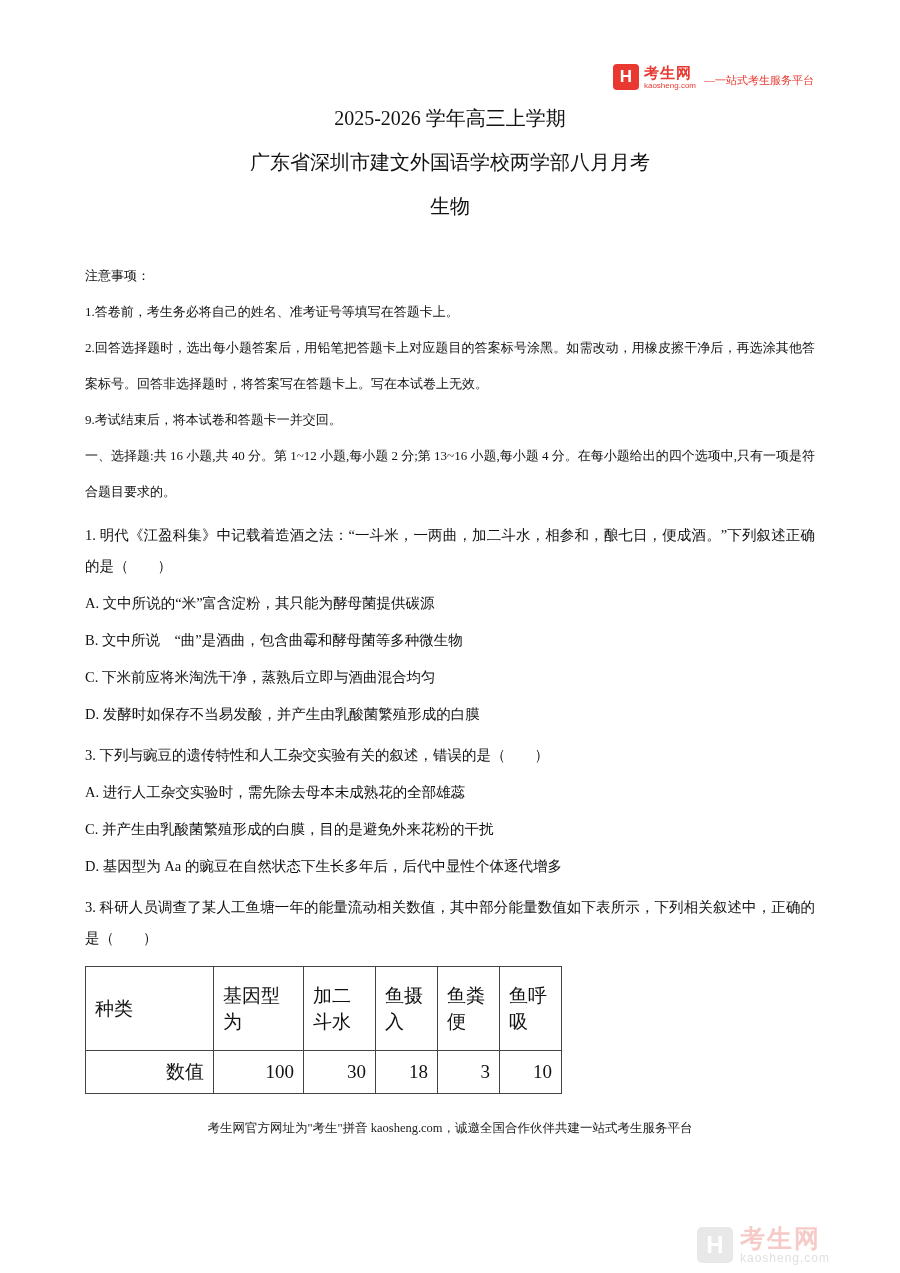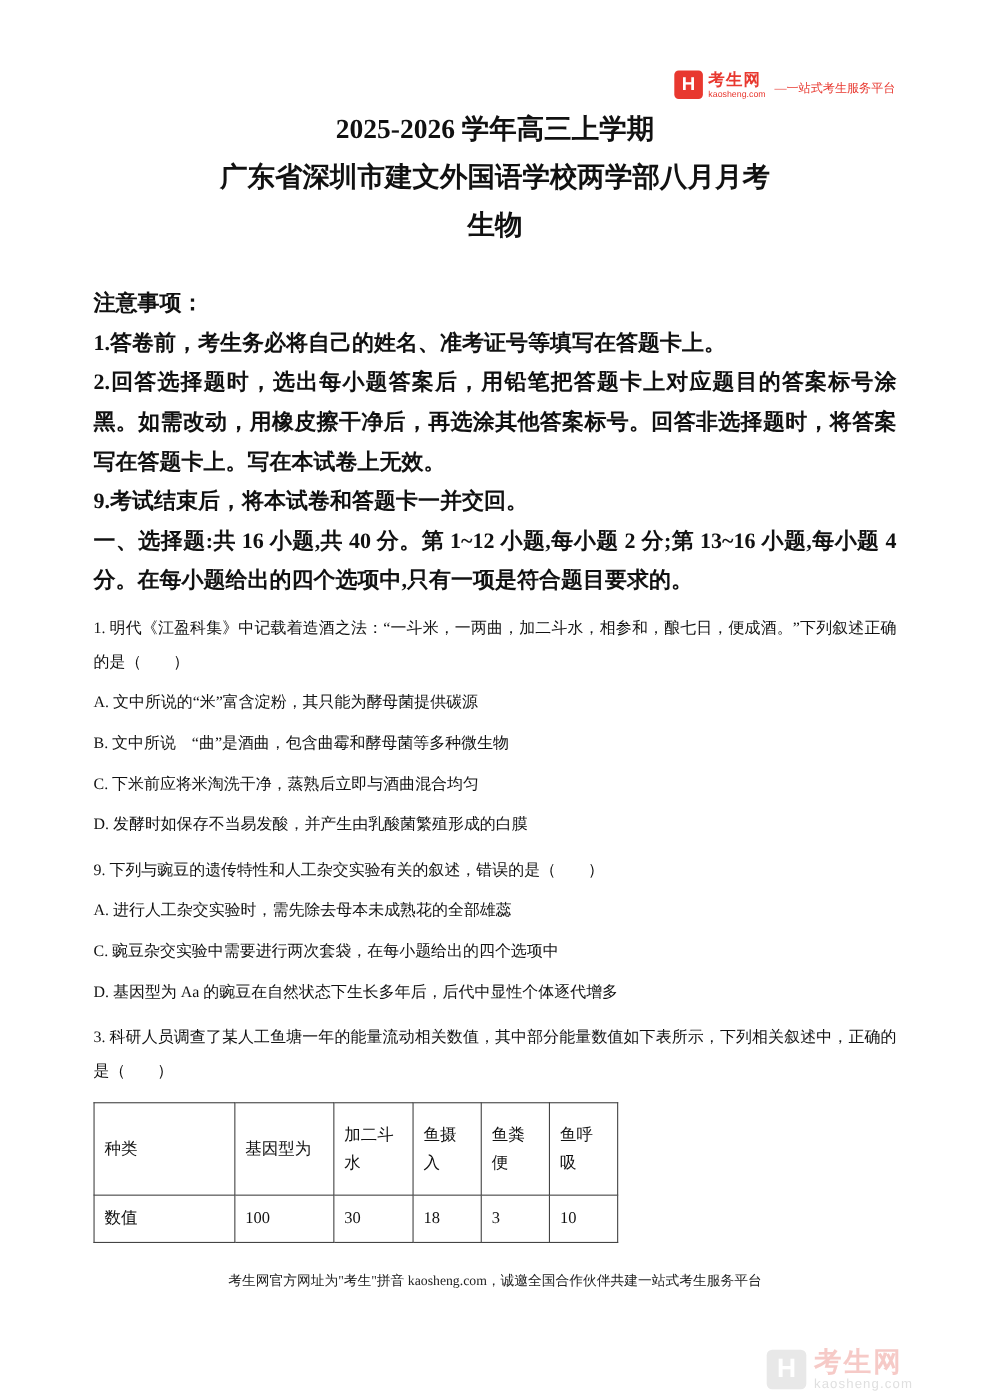--- a/index.html
+++ b/index.html
@@ -57,64 +57,64 @@
     color: #e8382f;
     font-size: 11px;
     margin-left: 3px;
     align-self: flex-end;
     padding-bottom: 2px;
   }
 
   
   .titles { margin-top: 44px; text-align: center; }
   .title-line {
-    font-size: 25px;
-    font-weight: bold;
+    font-size: 20px;
+    font-weight: normal;
     line-height: 24px;
     margin-bottom: 20px;
   }
 
   
   .notice {
     margin-top: 40px;
-    font-size: 20px;
-    font-weight: bold;
+    font-size: 13px;
+    font-weight: normal;
     line-height: 36px;
     text-align: justify;
   }
   .notice p { margin: 0; }
 
   
   .questions { margin-top: 8px; font-size: 14.5px; }
   .question p {
     line-height: 31px;
     margin: 6px 0;
     text-align: justify;
   }
   .question .stem { margin-top: 10px; }
 
   
   .energy-table {
     border-collapse: collapse;
     margin: 12px 0 0 0;
-    font-size: 15px;
+    font-size: 19px;
     table-layout: fixed;
   }
   .energy-table th, .energy-table td {
     border: 1px solid #444444;
     font-weight: normal;
     text-align: left;
     vertical-align: middle;
     padding: 8px 9px;
     line-height: 26px;
     overflow-wrap: break-word;
     word-break: break-all;
   }
   .energy-table .hrow th { height: 84px; }
-  .energy-table .vrow td { height: 42px; }
+  .energy-table .vrow td { height: 42px; text-align: right; }
   .col-1 { width: 128px; }
   .col-2 { width: 90px; }
   .col-3 { width: 72px; }
   .col-4 { width: 62px; }
   .col-5 { width: 62px; }
   .col-6 { width: 62px; }
 
   
   .footer {
     margin-top: 26px;
@@ -190,23 +190,23 @@
 
     <div class="question">
       <p class="stem">1. 明代《江盈科集》中记载着造酒之法：“一斗米，一两曲，加二斗水，相参和，酿七日，便成酒。”下列叙述正确的是（　　）</p>
       <p class="option">A. 文中所说的“米”富含淀粉，其只能为酵母菌提供碳源</p>
       <p class="option">B. 文中所说　“曲”是酒曲，包含曲霉和酵母菌等多种微生物</p>
       <p class="option">C. 下米前应将米淘洗干净，蒸熟后立即与酒曲混合均匀</p>
       <p class="option">D. 发酵时如保存不当易发酸，并产生由乳酸菌繁殖形成的白膜</p>
     </div>
 
     <div class="question">
-      <p class="stem">9. 下列与豌豆的遗传特性和人工杂交实验有关的叙述，错误的是（　　）</p>
+      <p class="stem">3. 下列与豌豆的遗传特性和人工杂交实验有关的叙述，错误的是（　　）</p>
       <p class="option">A. 进行人工杂交实验时，需先除去母本未成熟花的全部雄蕊</p>
-      <p class="option">C. 豌豆杂交实验中需要进行两次套袋，在每小题给出的四个选项中</p>
+      <p class="option">C. 并产生由乳酸菌繁殖形成的白膜，目的是避免外来花粉的干扰</p>
       <p class="option">D. 基因型为 Aa 的豌豆在自然状态下生长多年后，后代中显性个体逐代增多</p>
     </div>
 
     <div class="question">
       <p class="stem">3. 科研人员调查了某人工鱼塘一年的能量流动相关数值，其中部分能量数值如下表所示，下列相关叙述中，正确的是（　　）</p>
     </div>
 
   </div>
 
   <table class="energy-table">

